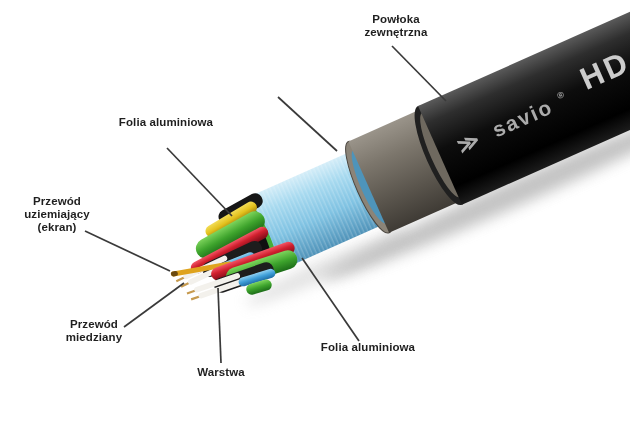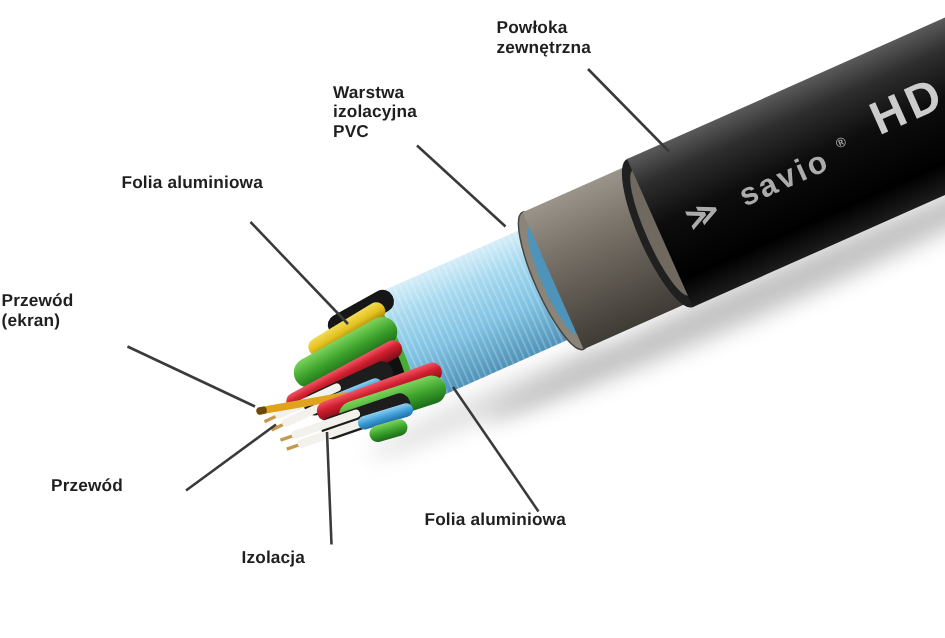--- a/index.html
+++ b/index.html
@@ -6,21 +6,21 @@
   .stage{
     position:relative;
     width:630px;height:425px;
     background:#ffffff;
     overflow:hidden;
     font-family:"Liberation Sans", sans-serif;
   }
   .stage svg{position:absolute;left:0;top:0;}
   .label{
     position:absolute;
-    text-align:left;
+    text-align:center;
     font-size:11.5px;
     font-weight:700;
     line-height:13px;
     color:#1f1f1f;
     letter-spacing:.1px;
     white-space:nowrap;
   }
 </style>
 </head>
 <body>
@@ -149,40 +149,37 @@
       <line x1="221" y1="363" x2="218" y2="288"></line>
       <line x1="359" y1="341" x2="302" y2="258"></line>
     </g>
   </svg>
 
   <div class="label" style="left:331px;top:13px;width:130px;">
     <div>Powłoka</div>
     <div>zewnętrzna</div>
   </div>
 
-  <div class="label" style="left:222px;top:56px;width:120px;">
-    <div>Warstwa</div>
-    <div>izolacyjna</div>
-    <div>PVC</div>
-  </div>
 
   <div class="label" style="left:81px;top:116px;width:170px;">
     <div>Folia aluminiowa</div>
   </div>
 
   <div class="label" style="left:1px;top:195px;width:112px;">
     <div>Przewód</div>
+    <div>uziemiający</div>
     <div>(ekran)</div>
   </div>
 
   <div class="label" style="left:34px;top:318px;width:120px;">
     <div>Przewód</div>
+    <div>miedziany</div>
   </div>
 
   <div class="label" style="left:161px;top:366px;width:120px;">
-    <div>Izolacja</div>
+    <div>Warstwa</div>
   </div>
 
   <div class="label" style="left:283px;top:341px;width:170px;">
     <div>Folia aluminiowa</div>
   </div>
 
 </div>
 
 </body></html>

